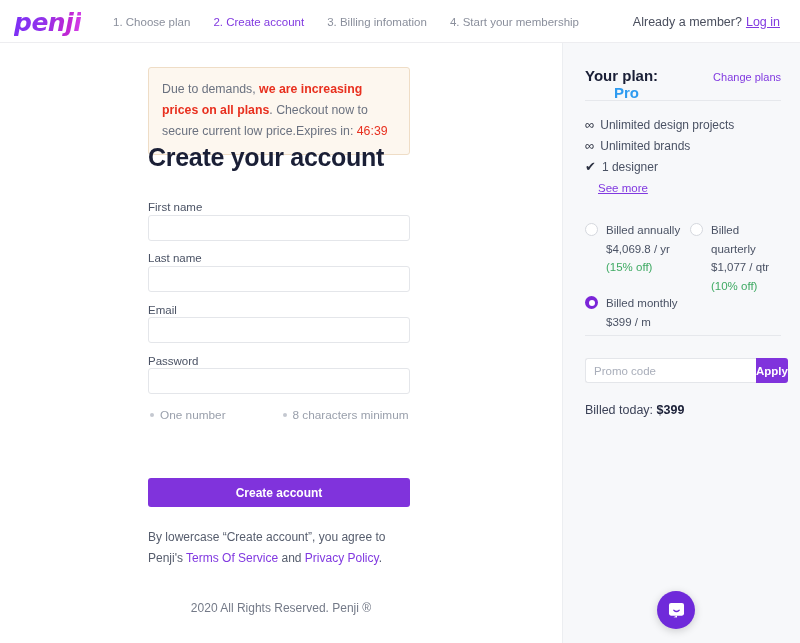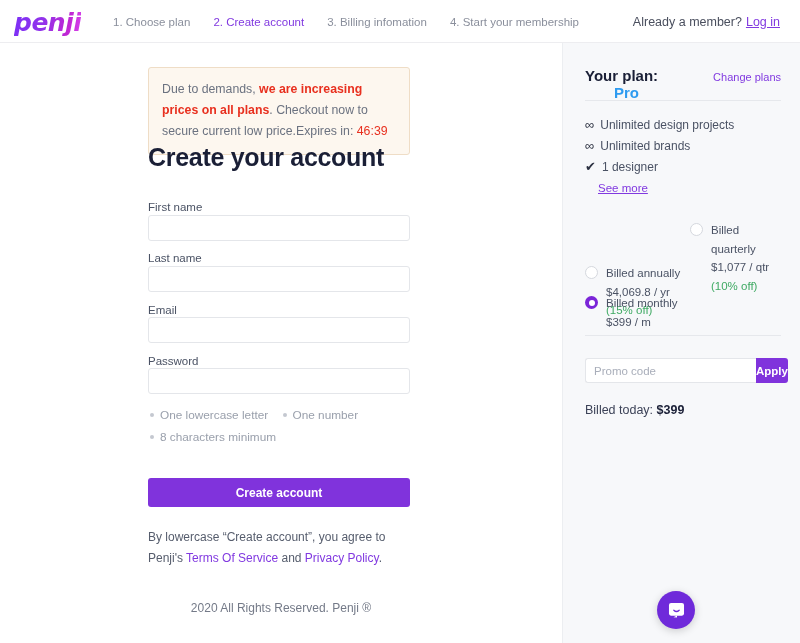--- a/index.html
+++ b/index.html
@@ -294,21 +294,21 @@
   .billing-opts {
     position: absolute;
     left: 22px;
     top: 178px;
     width: 200px;
   }
   .bill-opt {
     position: absolute;
     cursor: pointer;
   }
-  #opt0 { left: 0;   top: 0; width: 100px; margin-top: 43px; }
+  #opt0 { left: 0;   top: 0; width: 100px; }
   #opt1 { left: 105px; top: 0; width: 95px; }
   #opt2 { left: 0;   top: 73px; width: 110px; }
 
   .radio {
     position: absolute;
     left: 0;
     top: 2px;
     width: 13px;
     height: 13px;
     border-radius: 50%;
@@ -437,21 +437,20 @@
     <label class="field-label" id="lbl-last">Last name</label>
     <input class="field-input" id="in-last" type="text" placeholder="" style="">
 
     <label class="field-label" id="lbl-email">Email</label>
     <input class="field-input" id="in-email" type="text" placeholder="" style="">
 
     <label class="field-label" id="lbl-pass">Password</label>
     <input class="field-input" id="in-pass" type="password" placeholder="" style="">
 
     <div class="pw-rules">
-      <div class="pw-rule">One lowercase letter</div>
       <div class="pw-rule">One number</div>
       <div class="pw-rule">8 characters minimum</div>
     </div>
 
     <button class="submit-btn">Create account</button>
 
     <div class="legal">
       <span>By lowercase “Create account”, you agree to Penji's</span>
       <a>Terms Of Service</a>
       <span>and</span>

